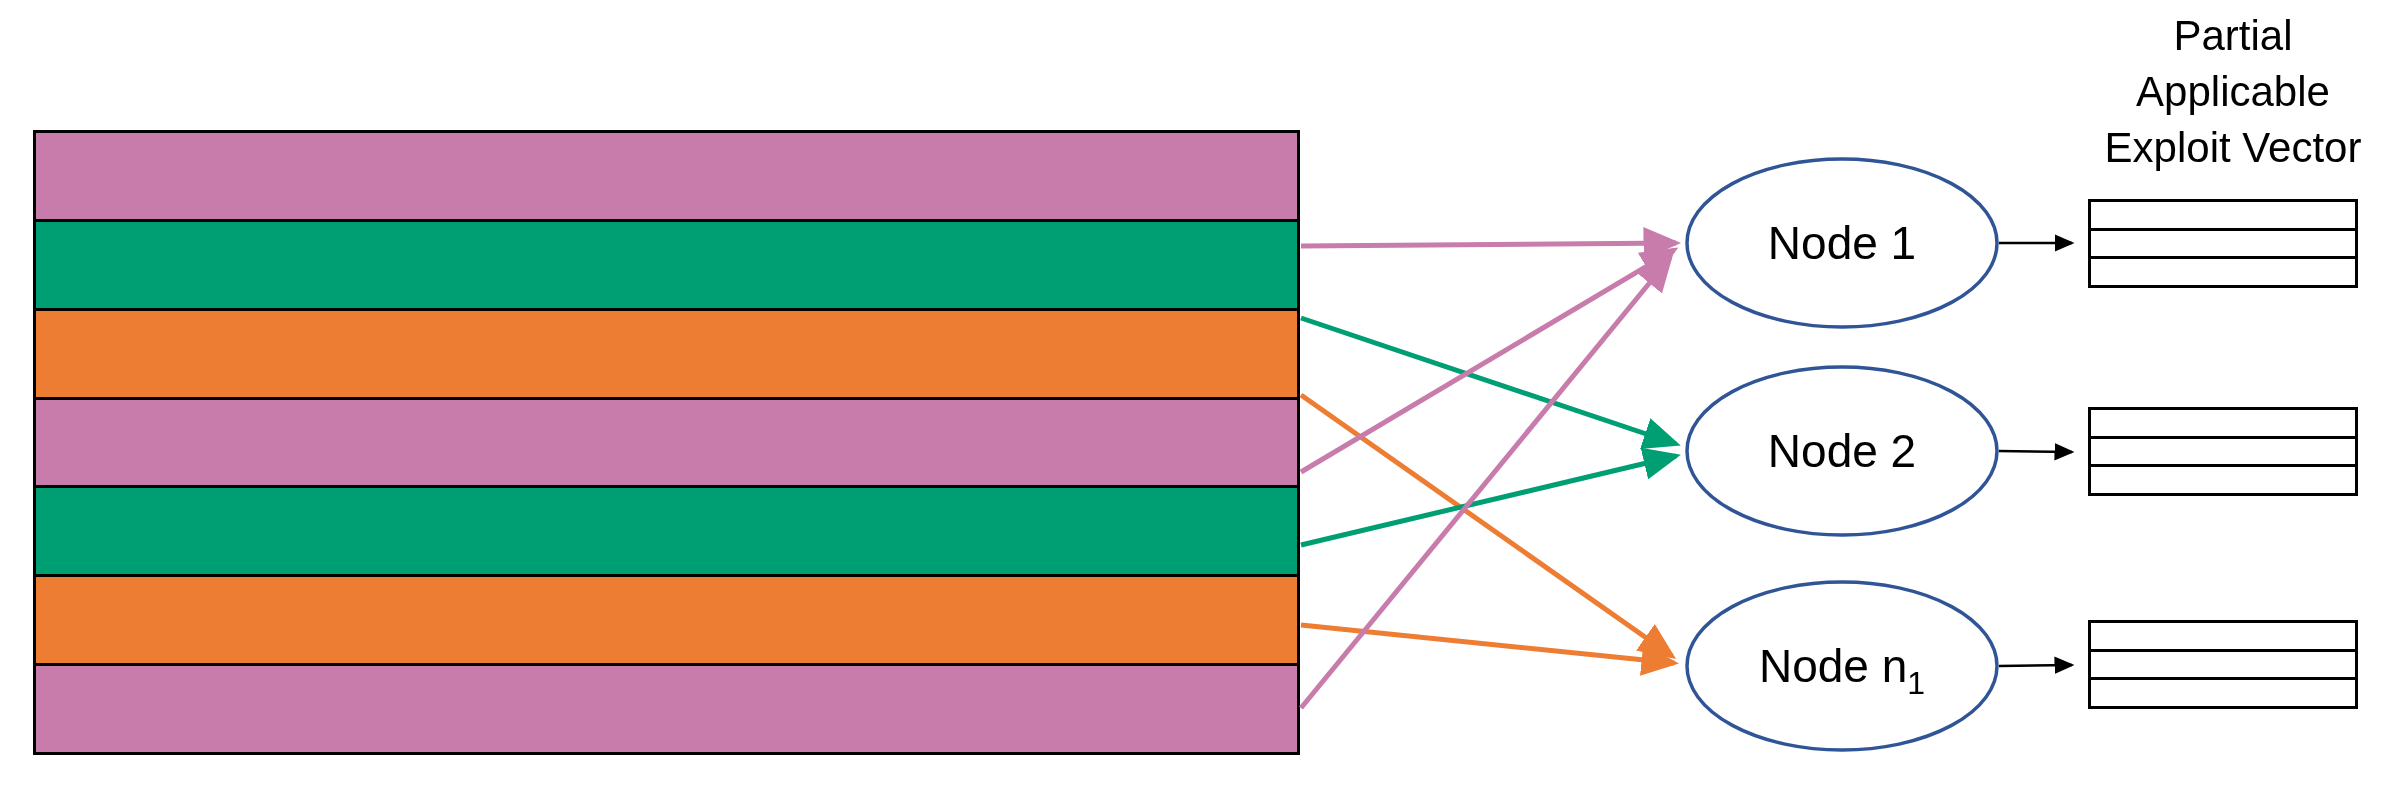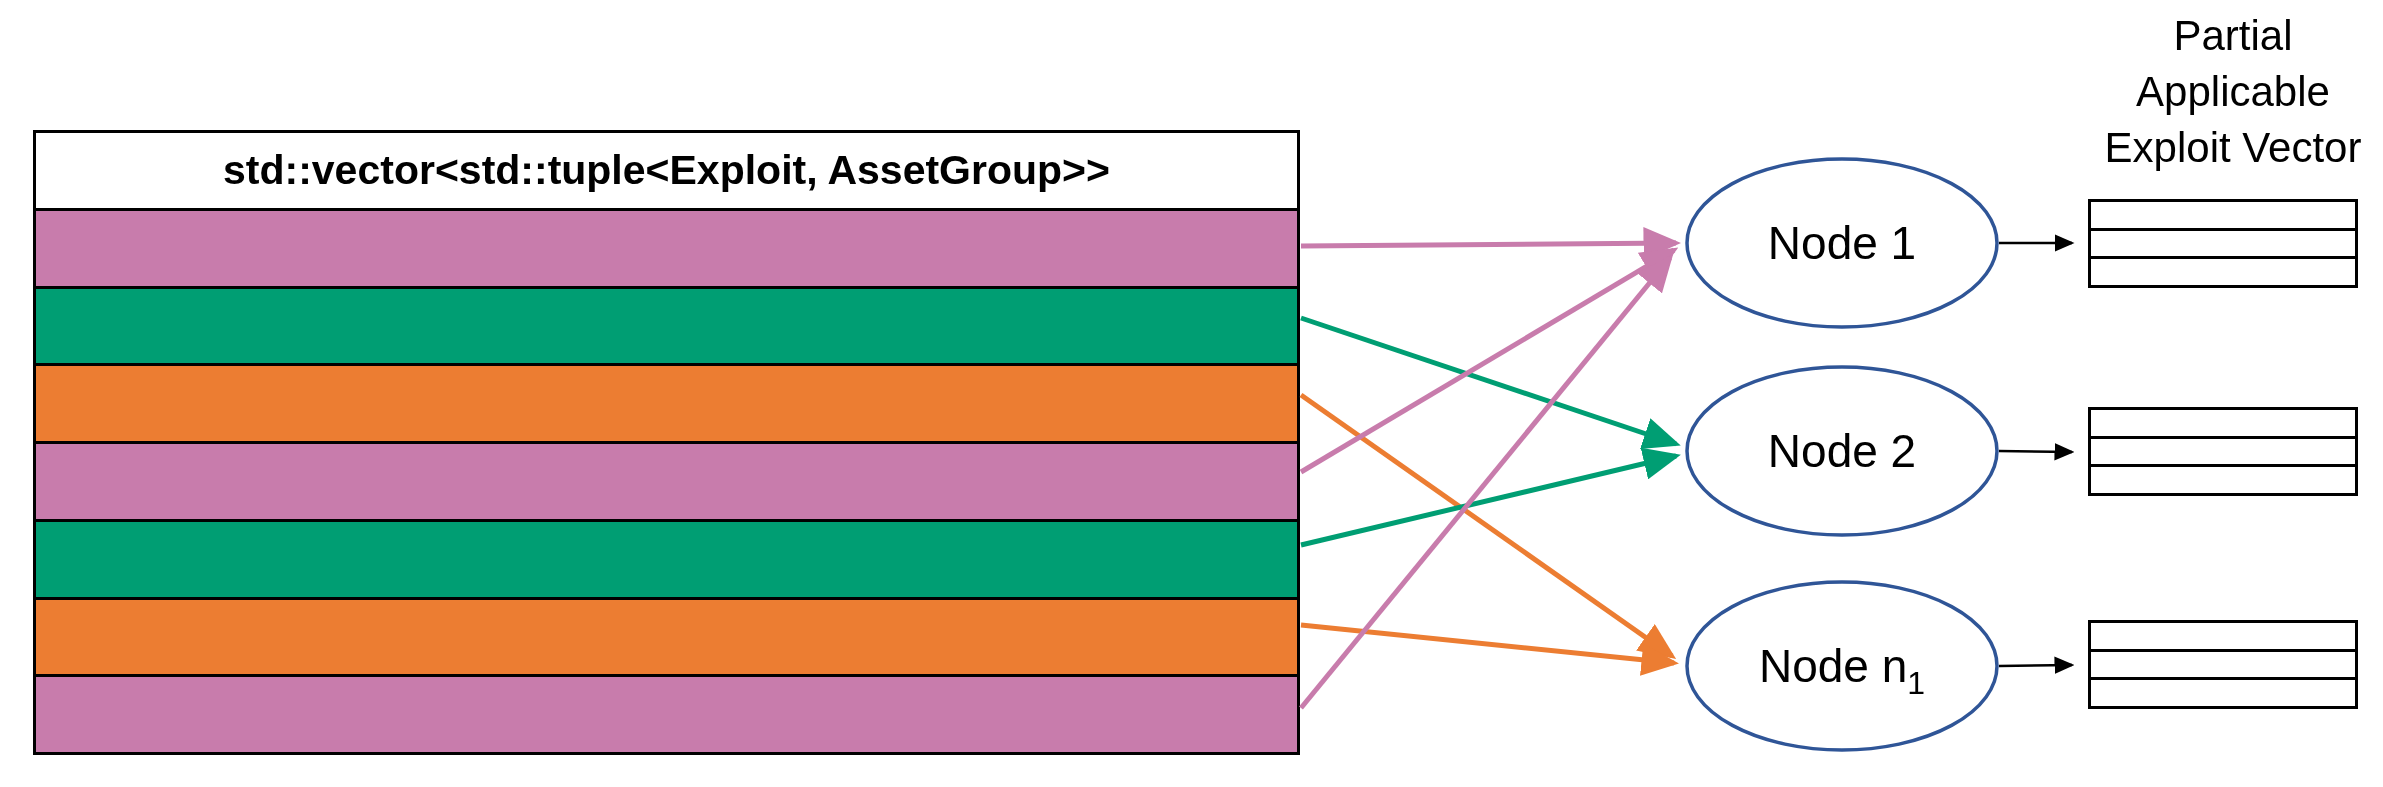--- a/index.html
+++ b/index.html
@@ -63,21 +63,20 @@
   #table-1 { top: 199px; }
   #table-2 { top: 407px; }
   #table-3 { top: 620px; }
 </style>
 </head>
 <body>
 
 <div id="canvas">
 
   <div id="vector-box">
-    <div id="vector-header" class="vrow">std::vector&lt;std::tuple&lt;Exploit, AssetGroup&gt;&gt;</div>
     <div class="vrow row-pink"></div>
     <div class="vrow row-green"></div>
     <div class="vrow row-orange"></div>
     <div class="vrow row-pink"></div>
     <div class="vrow row-green"></div>
     <div class="vrow row-orange"></div>
     <div class="vrow row-pink"></div>
   </div>
 
   <svg id="diagram-svg" width="2383" height="787" viewBox="0 0 2383 787">

